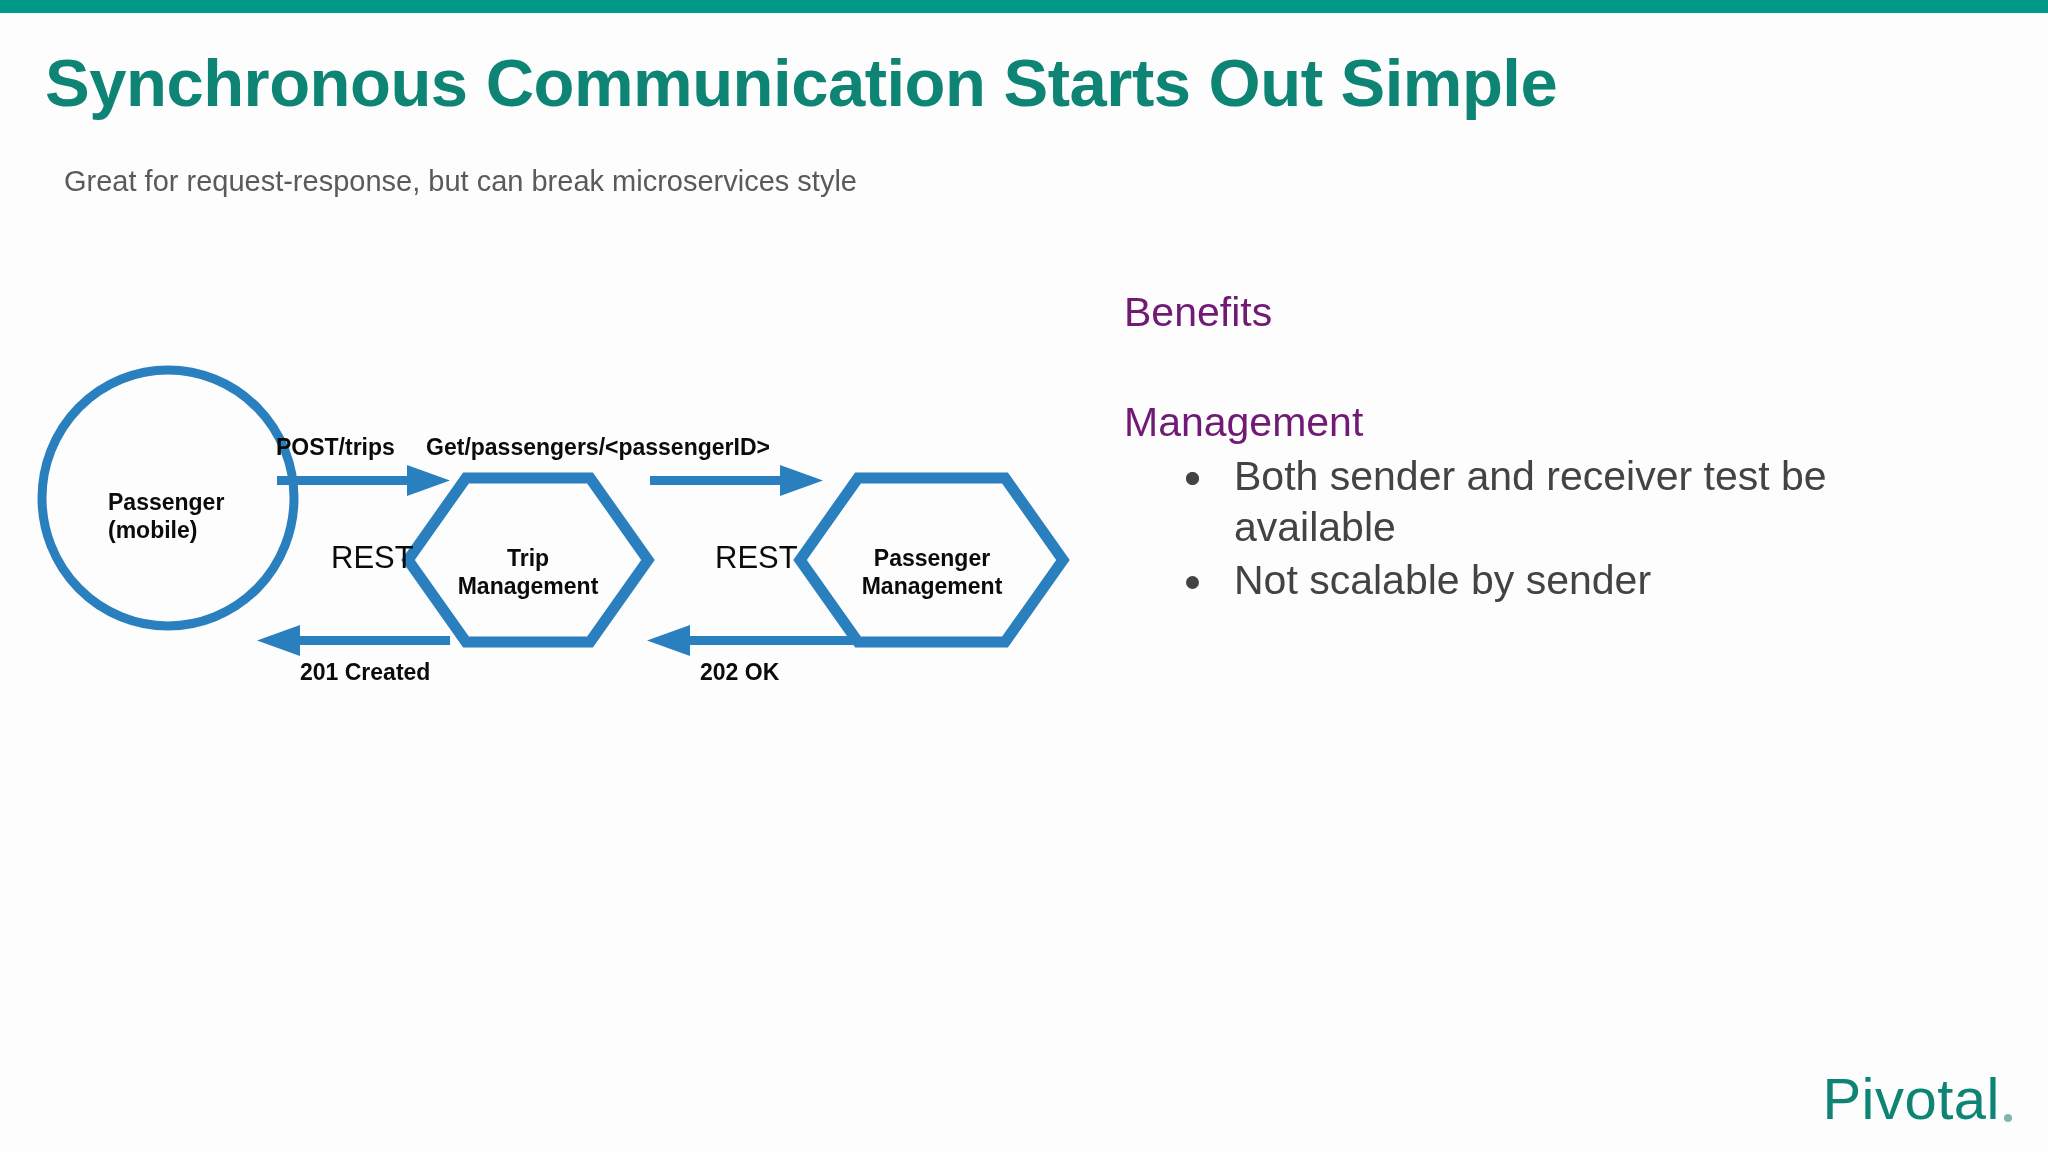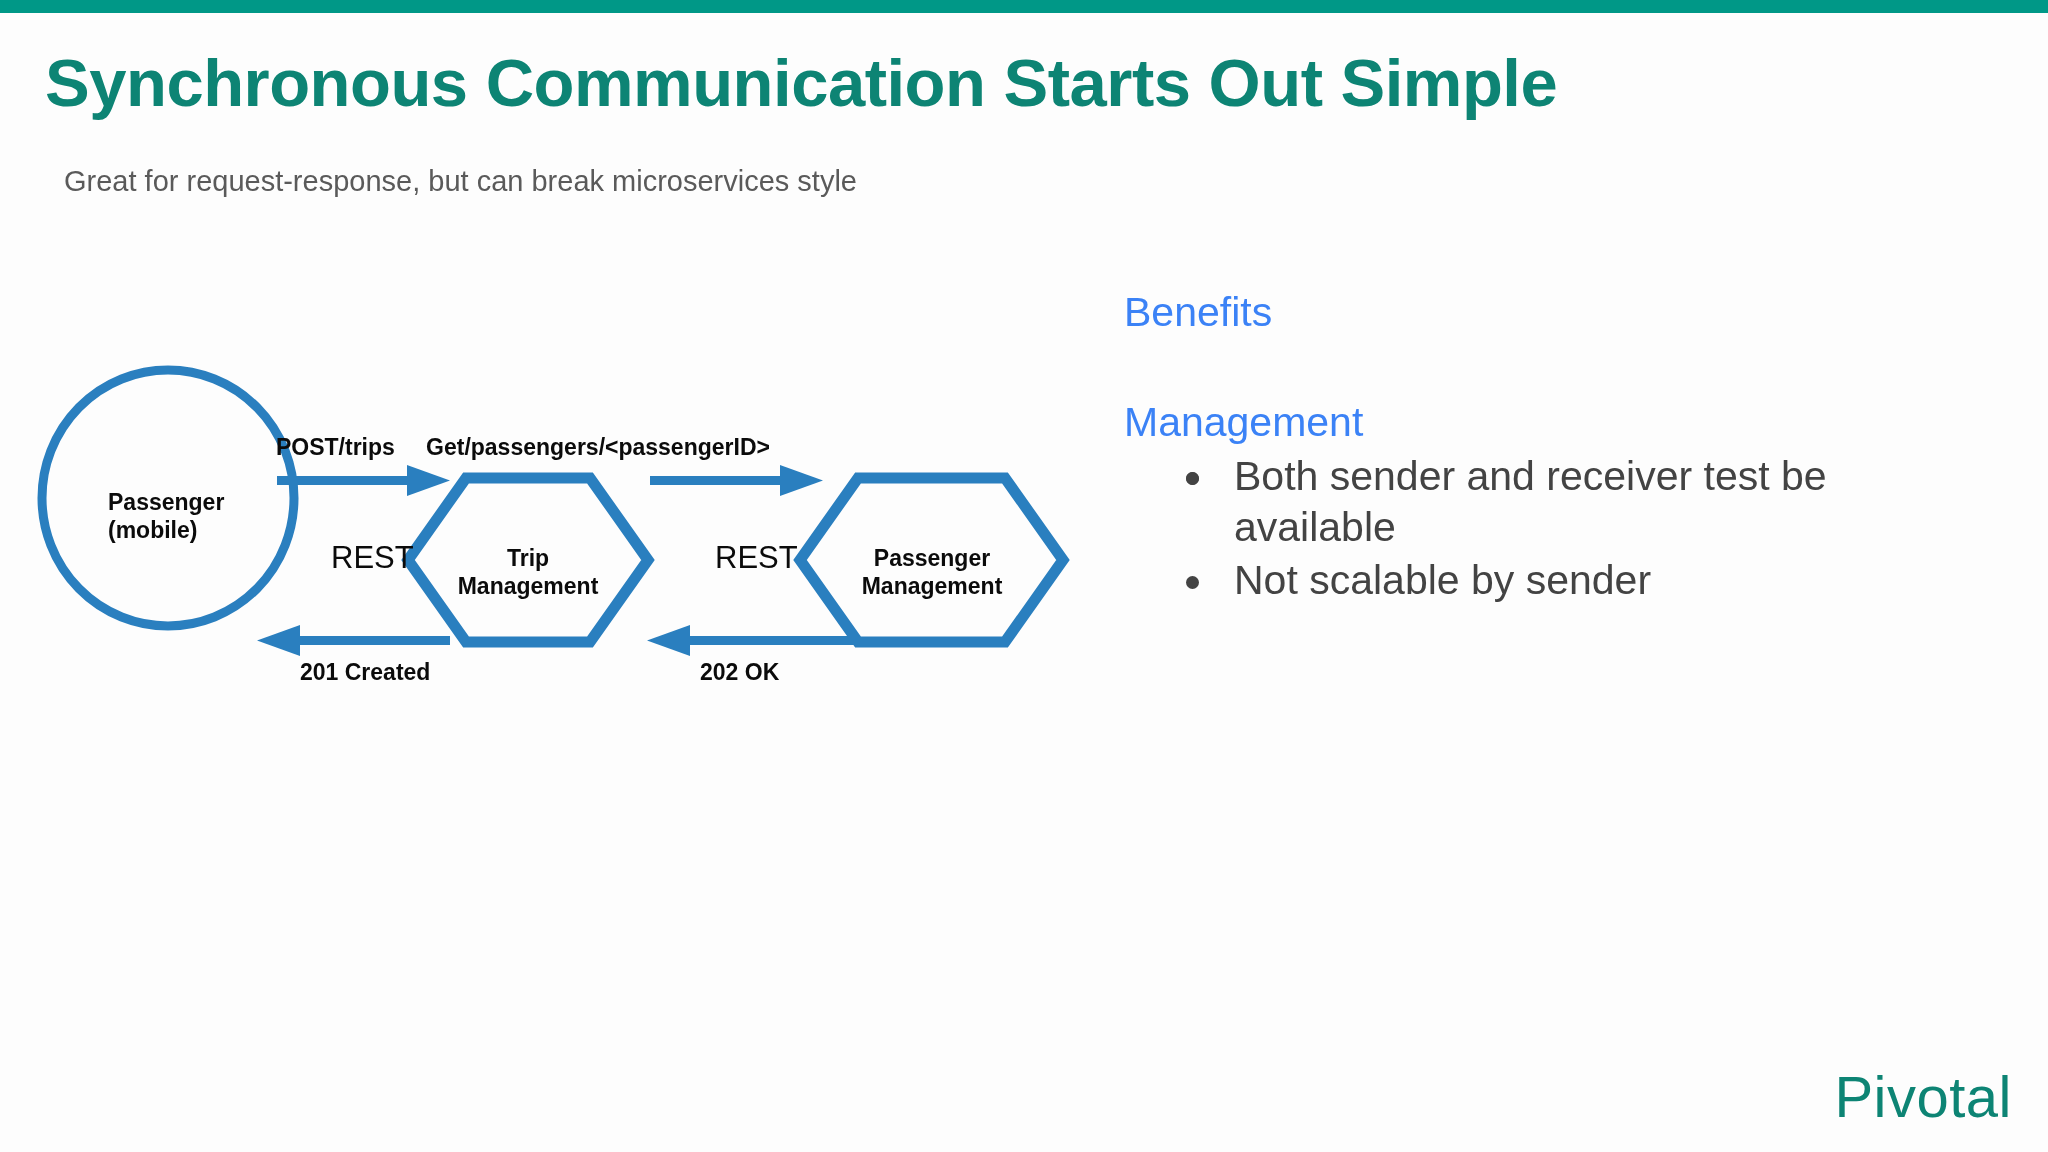--- a/index.html
+++ b/index.html
@@ -70,21 +70,21 @@
 
   
   #right-col {
     position: absolute;
     left: 1124px;
     top: 288px;
     width: 860px;
   }
   .section-head {
     font-size: 41px;
-    color: #3b82f6;
+    color: #701a75;
     line-height: 1.18;
     margin: 0 0 4px 0;
     font-weight: normal;
   }
   ul.bullets {
     list-style: none;
     margin: 0 0 0 0;
     padding: 0;
   }
   ul.bullets li {
@@ -109,21 +109,20 @@
   }
 
   
   #logo {
     position: absolute;
     right: 36px;
     bottom: 24px;
     height: 60px;
     display: flex;
     align-items: flex-end;
-    flex-direction: column;
   }
   #logo .wordmark {
     font-size: 58px;
     color: #0d8474;
     font-family: "Liberation Sans", sans-serif;
     font-weight: normal;
     letter-spacing: 0.5px;
     line-height: 1;
   }
   #logo .dot-mark {

